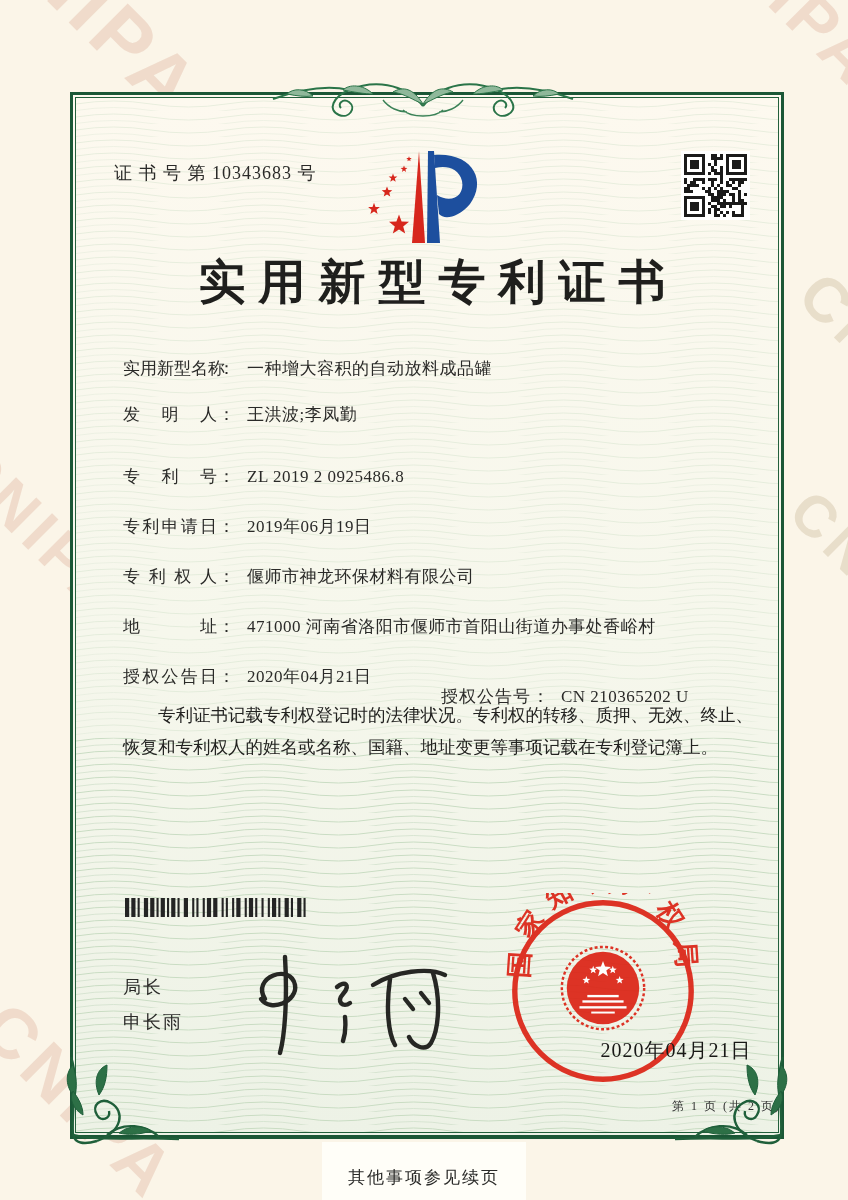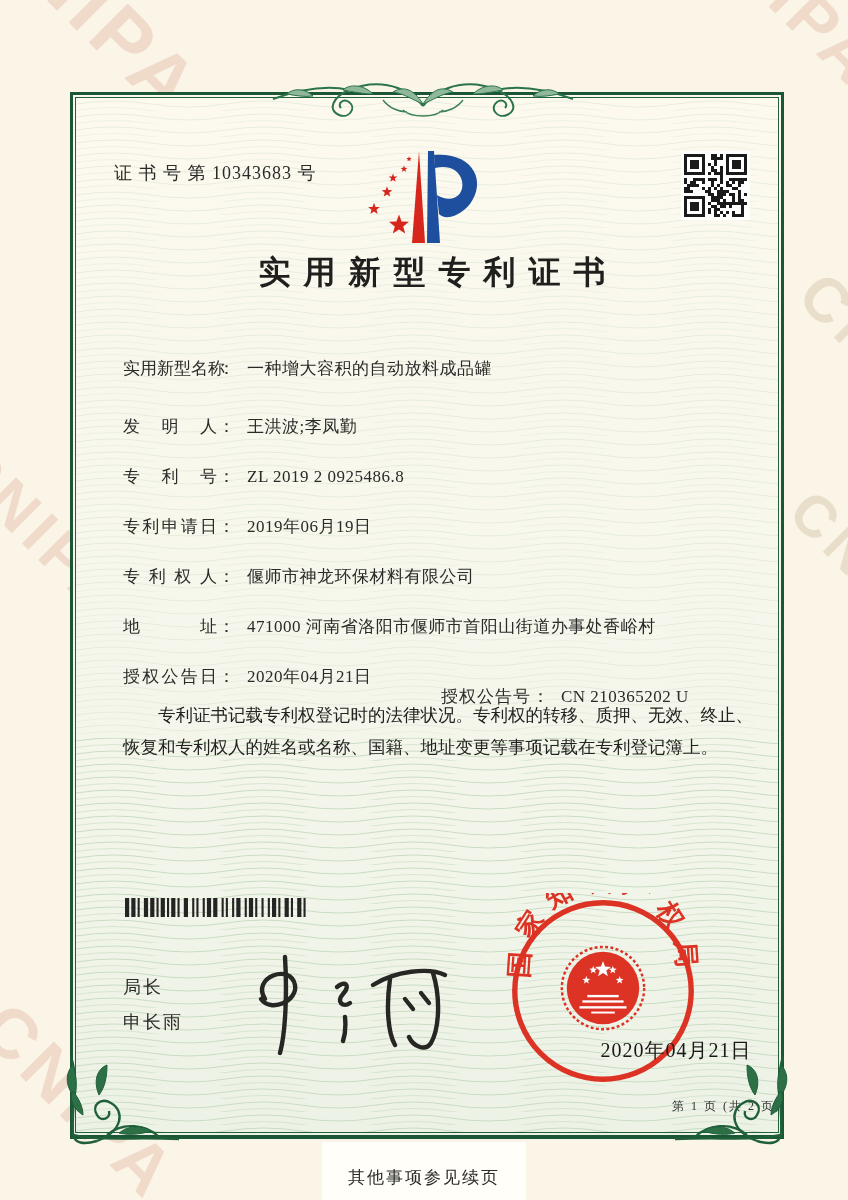--- a/index.html
+++ b/index.html
@@ -38,28 +38,28 @@
   .deco-top{left:180px;top:-21px;}
   .deco-bl{left:-10px;bottom:-12px;}
   .deco-br{right:-10px;bottom:-12px;transform:scaleX(-1);}
   
   .content{position:absolute;inset:0;z-index:2;}
   .cert-no{position:absolute;left:41px;top:54px;font-size:18px;letter-spacing:1px;margin-top:12px;}
   .logo{position:absolute;left:288px;top:52px;}
   .qr{position:absolute;left:608px;top:56px;background:#fff;padding:3px;}
   .title{
     position:absolute;left:0;top:156px;width:100%;text-align:center;
-    font-size:32px;font-weight:bold;letter-spacing:13px;padding-left:23px;box-sizing:border-box;
+    font-size:47px;font-weight:bold;letter-spacing:13px;padding-left:23px;box-sizing:border-box;
     color:#1f1f1d;
   }
   .frow{position:absolute;left:50px;display:flex;align-items:baseline;font-size:17px;white-space:nowrap;}
   .flabel{display:inline-block;width:94px;text-align:justify;text-align-last:justify;}
   .fcolon{margin:0 12px 0 1px;}
   .fvalue{letter-spacing:.5px;}
-  .r1{top:262px}.r2{top:320px}.r3{top:370px}.r4{top:420px}.r5{top:470px}.r6{top:520px}.r7{top:570px}
+  .r1{top:262px}.r2{top:308px}.r3{top:370px}.r4{top:420px}.r5{top:470px}.r6{top:520px}.r7{top:570px}
   .gazette{position:absolute;left:318px;display:flex;align-items:baseline;}
   .gz-label{letter-spacing:1px;margin-top:20px;}
   .body-text{
     position:absolute;left:50px;top:604px;width:630px;
     font-size:17.5px;line-height:32px;text-align:justify;color:#222220;
   }
   .body-text p{margin:0;text-indent:2em;}
   .barcode{position:absolute;left:50px;top:803px;}
   .signer{position:absolute;left:50px;font-size:18px;letter-spacing:2px;}
   .s1{top:880px}.s2{top:915px}

